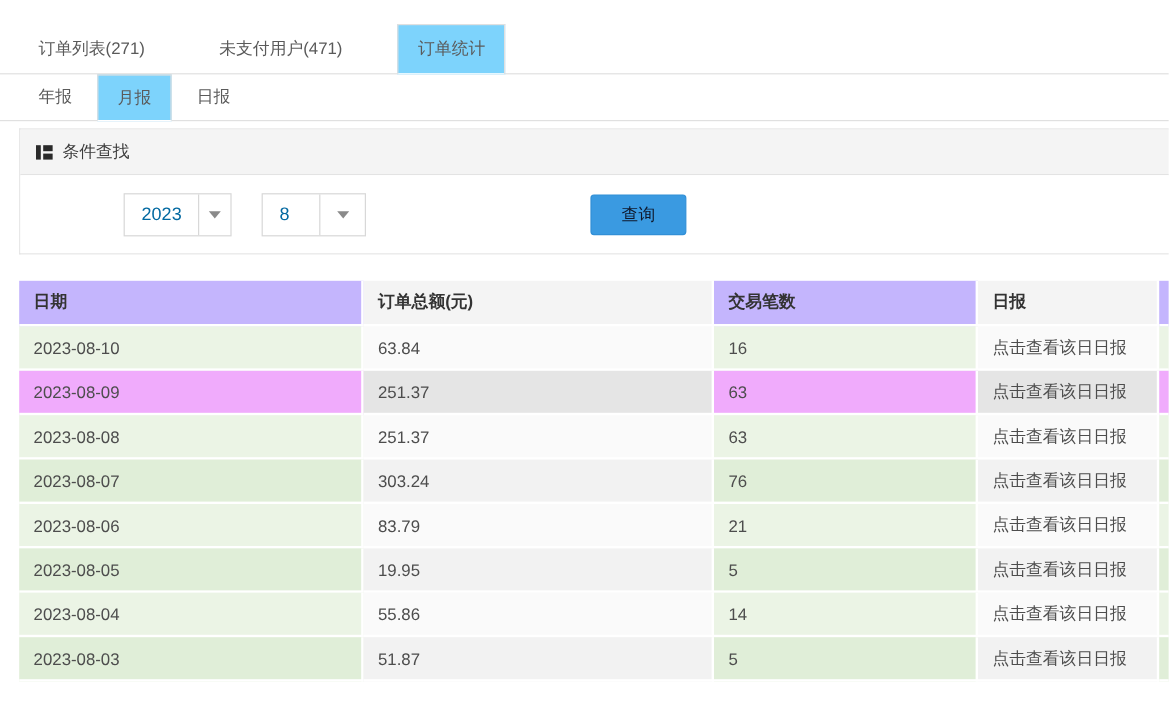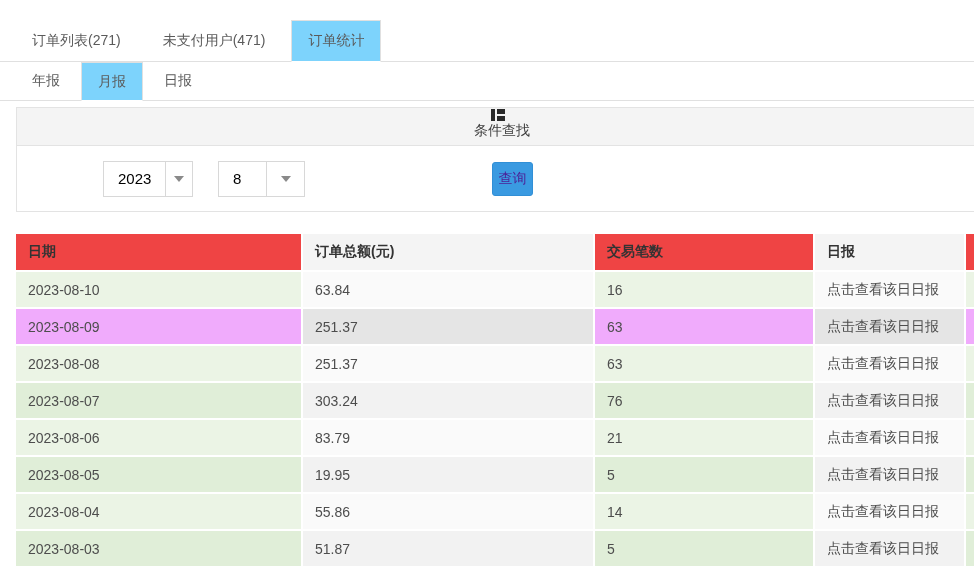--- a/index.html
+++ b/index.html
@@ -2,59 +2,59 @@
 <html><head>
 <meta charset="utf-8">
 <style>
   * { margin:0; padding:0; box-sizing:border-box; }
   html,body { width:974px; height:586px; background:#fff; overflow:hidden;
     font-family:"Liberation Sans","DejaVu Sans",sans-serif; color:#4d4d4d; }
 
   
   .tabs-row { display:flex; align-items:stretch; padding-left:16px;
     border-bottom:1px solid #e0e0e0; }
-  .tabs-row1 { margin-top:20px; height:42px; }
+  .tabs-row1 { margin-top:20px; height:42px;gap:20px; }
   .tabs-row2 { height:39px; }
   .tab { display:flex; align-items:center; padding:0 16px; font-size:14px;
     color:#5a5a5a; cursor:pointer; white-space:nowrap; }
   .tabs-row1 .tab { margin-right:10px; }
   .tabs-row2 .tab { margin-right:5px;font-family:Liberation Mono, monospace; }
   .tab.active { background:#7dd3fc; border:1px solid #e0e0e0; border-bottom:1px solid #fff;
     margin-bottom:-1px; position:relative; z-index:2; }
 
   
   .filter-panel { margin-left:16px; width:958px; border:1px solid #e3e3e3;
     border-right:none; margin-top:6px; }
   .panel-header { height:38px; background:#f4f4f4; border-bottom:1px solid #e3e3e3;
-    display:flex; align-items:center; padding-left:13px; font-size:14px; color:#3c3c3c;flex-direction:column; }
+    display:flex; align-items:center; padding-left:13px; font-size:14px; color:#3c3c3c; }
   .panel-header svg { margin-right:8px; display:block; }
   .panel-body { height:65px; background:#fff; display:flex; align-items:center;
     padding-left:86px; }
   .select { height:36px; display:flex; border:1px solid #d8d8d8; background:#fff;
     cursor:pointer; }
   .select .value { display:flex; align-items:center; padding:0 14px; font-size:15px;
-    color:#000000; flex:1; }
+    color:#0369a1; flex:1; }
   .select .arrow-box { width:38px; border-left:1px solid #d8d8d8; display:flex;
     align-items:center; justify-content:center; }
   .caret { width:0; height:0; border-left:5px solid transparent;
     border-right:5px solid transparent; border-top:6px solid #8a8a8a; }
   .select-year { width:90px; }
   .select-month { width:87px; margin-left:25px; }
-  .query-btn { margin-left:187px; width:41px; height:34px; background:#3a9ae1;
-    border:1px solid #318fd6; border-radius:3px; color:#4c1d95; font-size:14px;
+  .query-btn { margin-left:187px; width:80px; height:34px; background:#3a9ae1;
+    border:1px solid #318fd6; border-radius:3px; color:#0f172a; font-size:14px;
     cursor:pointer; font-family:inherit; }
 
   
   .report-table { margin:22px 0 0 16px; width:958px; border-collapse:separate;
     border-spacing:0; table-layout:fixed; font-size:14px; }
   .report-table th, .report-table td { height:37px; padding:0 0 0 12px; text-align:left;
     border-right:2px solid #fff; border-bottom:2px solid #fff; overflow:hidden;
     white-space:nowrap; font-weight:normal; }
   .report-table th { height:38px; font-weight:600; color:#333; font-size:14px; }
-  .report-table th.h-green { background:#ef4444; }
+  .report-table th.h-green { background:#c4b5fd; }
   .report-table th.h-gray  { background:#f4f4f4; }
   .report-table td { color:#4d4d4d; }
   tr.row-odd  td.c-green { background:#ebf4e5; }
   tr.row-odd  td.c-gray  { background:#fafafa; }
   tr.row-even td.c-green { background:#e0eed8; }
   tr.row-even td.c-gray  { background:#f2f2f2; }
   tr.row-highlight td.c-green { background:#f0abfc; }
   tr.row-highlight td.c-gray  { background:#e5e5e5; }
   td.c-link { cursor:pointer; }
   td.c-sliver, th.c-sliver { padding:0; border-right:none; }

